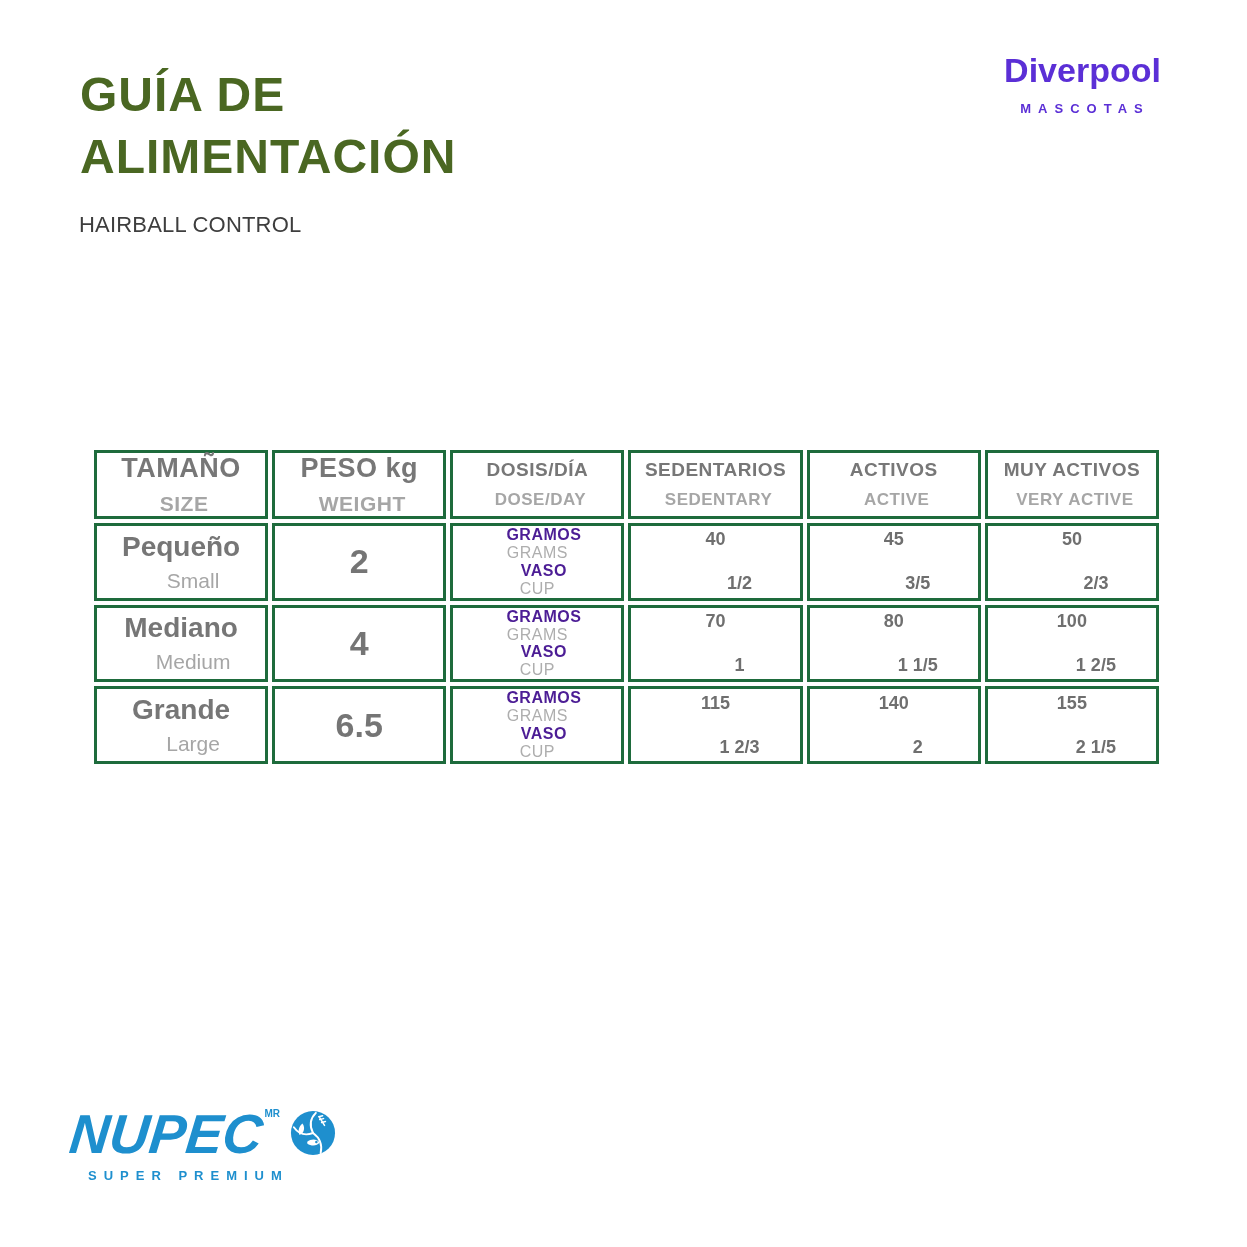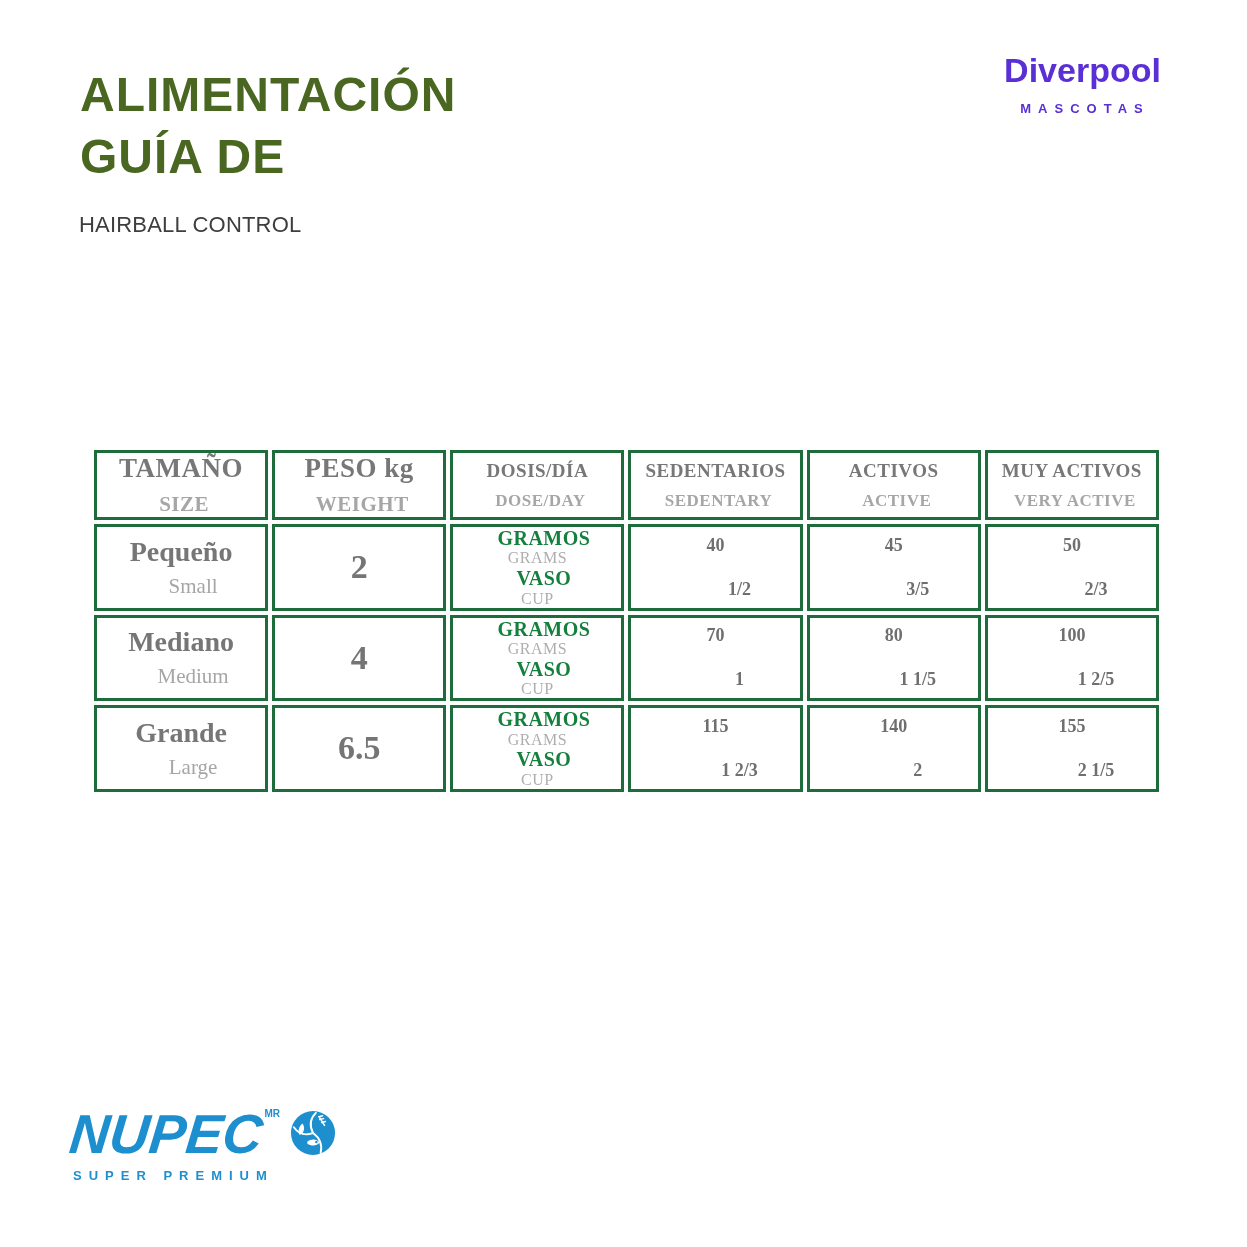--- a/index.html
+++ b/index.html
@@ -26,61 +26,61 @@
   .dp-tag  { font-size:13px; font-weight:bold; color:#5b2fd6; letter-spacing:7px; margin-top:12px; margin-left:5px; }
 
   
   table.guide {
     position:absolute; left:90px; top:446px;
     width:1073px; table-layout:fixed;
     border-collapse:separate; border-spacing:4px;
   }
   table.guide th, table.guide td {
     border:3px solid #1e6b3c; background:#ffffff;
-    text-align:center; vertical-align:middle; padding:0; height:68px;font-family:Liberation Serif, serif;
+    text-align:center; vertical-align:middle; padding:0; height:68px;
   }
   .hp { font-size:19px; font-weight:bold; color:#777777; letter-spacing:0.5px; }
   .hs { font-size:17px; font-weight:bold; color:#a6a6a6; letter-spacing:0.5px; margin-top:9px;padding-left:6px; }
   th.bigh .hp { font-size:27px; }
   th.bigh .hs { font-size:21px; margin-top:8px; }
 
   .sp { font-size:28px; font-weight:bold; color:#767676; }
   .ss { font-size:21px; color:#a6a6a6; margin-top:6px;margin-left:24px; }
 
   td.wcell { font-size:34px; font-weight:bold; color:#757575; }
 
   td.dosecell { line-height:1.12; letter-spacing:0.5px; }
-  .dl-es { font-size:20px; font-weight:bold; color:#15803d;margin-left:13px; }
+  .dl-es { font-size:16px; font-weight:bold; color:#4c1d95;margin-left:13px; }
   .dl-en { font-size:16px; color:#aeaeae; }
 
   td.vcell .vg { font-size:18px; font-weight:bold; color:#6f6f6f; }
   td.vcell .vc { font-size:18px; font-weight:bold; color:#6f6f6f; margin-top:23px;padding-left:48px; }
 
   
   .nupec { position:absolute; left:70px; top:1108px; }
   .nupec-row { display:flex; align-items:flex-start; }
   .nupec-word {
     font-size:55px; font-weight:bold; font-style:italic; line-height:0.95;
     color:#1e8fce; letter-spacing:0px; transform:skewX(-6deg); display:inline-block;
   }
   .nupec-mr { font-size:10px; font-weight:bold; color:#1e8fce; margin-left:2px; margin-top:0px; }
   .nupec-emblem { margin-left:10px; margin-top:2px; }
   .nupec-tag {
     font-size:13px; font-weight:bold; color:#1e8fce;
-    letter-spacing:7px; margin-top:8px; margin-left:3px;
+    letter-spacing:7px; margin-top:8px; margin-left:18px;
   }
 </style>
 </head>
 <body>
 
 <div class="page">
 
   <div class="title">
+    <div>GUÍA DE</div>
     <div>ALIMENTACIÓN</div>
-    <div>GUÍA DE</div>
   </div>
 
   <div class="subtitle">
     <div>HAIRBALL CONTROL</div>
   </div>
 
   <div class="diverpool">
     <div class="dp-name">Diverpool</div>
     <div class="dp-tag">MASCOTAS</div>
   </div>

